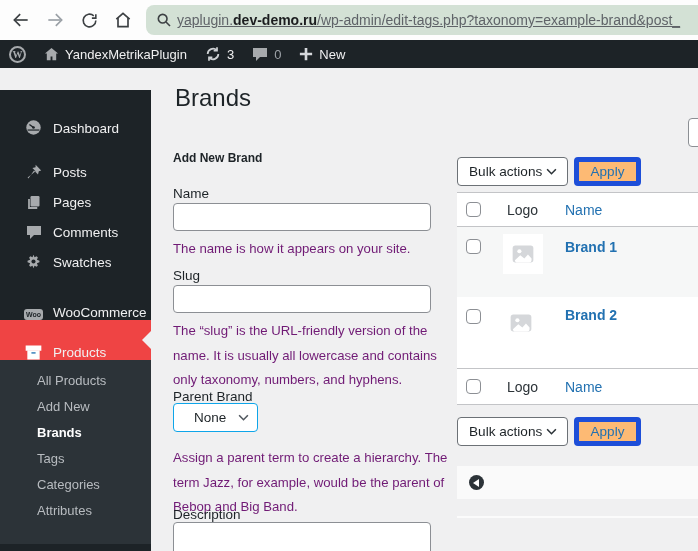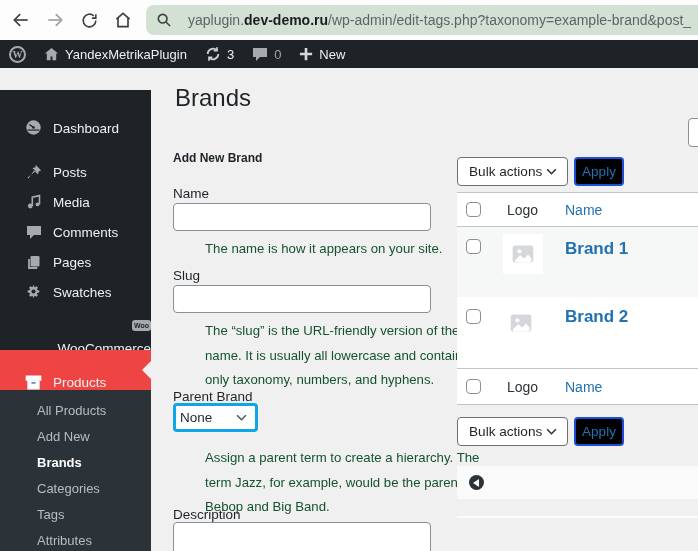--- a/index.html
+++ b/index.html
@@ -14,21 +14,21 @@
     position:absolute; top:0; left:0; width:698px; height:40px;
     background:#fdfdfd; display:flex; align-items:center;
   }
   .nav-btn { width:26px; height:26px; display:flex; align-items:center; justify-content:center; margin-left:8px; }
   .nav-btn svg { display:block; }
   .url-bar {
     position:absolute; left:146px; top:5px; height:30px; right:-10px;
     background:#d3e1d5; border-radius:8px; display:flex; align-items:center;
     padding-left:10px; overflow:hidden;
   }
-  .url-text { font-size:14px; color:#5f6368; white-space:nowrap; margin-left:16px; }
+  .url-text { font-size:14px; color:#5f6368; white-space:nowrap; margin-left:5px;text-decoration:underline; }
   .url-text .domain { color:#1b1d1f; font-weight:bold; }
   
   .admin-bar {
     position:absolute; top:40px; left:0; width:698px; height:28px;
     background:#1d2327; display:flex; align-items:center;
     color:#f0f0f1; font-size:13px;
   }
   .ab-item { display:flex; align-items:center; height:100%; padding:0 9px; gap:6px; }
   .wp-logo-ring {
     width:17px; height:17px; border:2px solid #a7aaad; border-radius:50%;
@@ -42,21 +42,21 @@
     position:absolute; left:0; top:90px; width:151px; bottom:0;
     background:#1d2327; color:#f0f0f1; font-size:13.5px;
   }
   .menu { padding-top:14px; }
   .menu-item {
     display:flex; align-items:flex-end; height:30px; padding-left:24px; gap:10px;
     color:#f0f0f1; cursor:pointer; position:relative;
   }
   .menu-item.first { height:32px; margin-bottom:14px; }
   .menu-item .mi-icon { width:19px; display:flex; justify-content:center; color:#a7aaad; }
-  .menu-item.gap-top { margin-top:20px;flex-direction:column; }
+  .menu-item.gap-top { margin-top:20px; }
   .menu-item.active {
     background:#ef4444; height:40px; font-weight:normal;
   }
   .menu-item.active .mi-icon { color:#fff; }
   .menu-item.active::after {
     content:""; position:absolute; right:0; top:50%; margin-top:-9px;
     border-top:9px solid transparent; border-bottom:9px solid transparent;
     border-right:9px solid #f0f0f1;
   }
   .woo-badge {
@@ -72,60 +72,60 @@
     position:absolute; left:688px; top:118px; width:44px; height:29px;
     background:#fff; border:1px solid #8c8f94; border-radius:4px;
   }
   .form-heading { position:absolute; left:173px; top:151px; font-size:12px; font-weight:bold; color:#1d2327; }
   .f-label { position:absolute; left:173px; font-size:13.5px; color:#1d2327; }
   .f-input {
     position:absolute; left:173px; width:258px; height:28px;
     background:#fff; border:1px solid #8c8f94; border-radius:4px;
     font-size:14px; padding:0 8px; font-family:inherit;
   }
-  .f-help { position:absolute; left:173px; width:278px; font-size:13.2px; color:#14532d; line-height:24.5px;margin-left:32px; }
+  .f-help { position:absolute; left:173px; width:278px; font-size:13.2px; color:#701a75; line-height:24.5px; }
   .f-select {
     position:absolute; left:173px; width:85px; height:29px;
-    background:#fff; border:3px solid #0ea5e9; border-radius:4px;
+    background:#fff; border:1px solid #0ea5e9; border-radius:4px;
     display:flex; align-items:center; justify-content:space-between;
-    padding:0 8px 0 4px; font-size:13.5px; color:#1d2327; cursor:pointer;
+    padding:0 8px 0 20px; font-size:13.5px; color:#1d2327; cursor:pointer;
   }
   .f-textarea {
     position:absolute; left:173px; width:258px; height:60px;
     background:#fff; border:1px solid #8c8f94; border-radius:4px;
     font-family:inherit; font-size:14px; padding:4px 8px; resize:none;
   }
   
   .bulk-select {
     position:absolute; left:457px; width:111px; height:29px;
     background:#fff; border:1px solid #6c7176; border-radius:4px;
     display:flex; align-items:center; justify-content:space-between;
     padding:0 10px 0 11px; font-size:13.6px; color:#1d2327; cursor:pointer;
   }
   .apply-btn {
-    position:absolute; left:574px; width:50px; height:29px;
-    background:#000000; border:2px solid #1d4ed8; border-radius:4px;
+    position:absolute; left:574px; width:67px; height:29px;
+    background:#fdba74; border:5px solid #1d4ed8; border-radius:4px;
     color:#2271b1; font-size:13.5px; font-family:inherit; cursor:pointer;
   }
   .brand-table {
     position:absolute; left:457px; top:192px; width:300px;
     background:#fff; border-top:1px solid #c3c4c7; border-bottom:1px solid #c3c4c7;
   }
   .t-row { position:relative; }
   .t-head { height:34px; border-bottom:1px solid #c3c4c7; }
   .t-foot { height:36px; border-top:1px solid #c3c4c7; }
   .t-r1 { height:70px; background:#f6f7f7; }
   .t-r2 { height:71px; background:#fff; }
   .cb {
     position:absolute; left:9px; width:15px; height:15px;
     background:#fff; border:1px solid #8c8f94; border-radius:4px; cursor:pointer;
   }
   .col-logo { position:absolute; left:50px; font-size:14px; color:#2c3338; }
   .col-name { position:absolute; left:108px; font-size:14px; color:#2271b1; cursor:pointer; }
-  .brand-link { position:absolute; left:108px; font-size:17px; font-weight:bold; color:#2271b1; cursor:pointer; }
+  .brand-link { position:absolute; left:108px; font-size:14px; font-weight:bold; color:#2271b1; cursor:pointer; }
   .thumb {
     position:absolute; left:46px; top:7px; width:40px; height:40px; background:#fff;
     display:flex; align-items:center; justify-content:center;
   }
   .thumb-sm { position:absolute; left:53px; top:17px; width:22px; height:19px; }
   .band { position:absolute; left:457px; top:466px; width:300px; height:33px; background:#fafafa; }
   .band-btn {
     position:absolute; left:12px; top:9px; width:15px; height:15px; border-radius:50%;
     background:#2c3338; display:flex; align-items:center; justify-content:center; cursor:pointer;
   }
@@ -224,44 +224,34 @@
       <div class="menu-item">
         <span class="mi-icon">
           <svg width="16" height="16" viewBox="0 0 20 20">
               <path d="M12 1l7 7-3 1-1 4-5-5-7 10-1-1L12 9 8 5l4-1z" fill="#a7aaad"></path>
             </svg>
         </span>
         <span>Posts</span>
       </div>
       <div class="menu-item">
         <span class="mi-icon">
-          <svg width="17" height="16" viewBox="0 0 20 20">
-              <circle cx="6" cy="15" r="3" fill="#a7aaad"></circle>
-              <circle cx="15" cy="13" r="2.4" fill="#a7aaad"></circle>
-              <path d="M8.5 15V4l9-2v11" stroke="#a7aaad" stroke-width="2" fill="none"></path>
-            </svg>
-        </span>
-        <span>Media</span>
-      </div>
-      <div class="menu-item">
-        <span class="mi-icon">
-          <svg width="16" height="15" viewBox="0 0 16 15">
-              <path d="M1 1h14v9H8l-4 4v-4H1z" fill="#a7aaad"></path>
-            </svg>
-        </span>
-        <span>Comments</span>
-      </div>
-      <div class="menu-item">
-        <span class="mi-icon">
           <svg width="15" height="16" viewBox="0 0 20 20">
               <rect x="6" y="2" width="12" height="14" rx="1.5" fill="#a7aaad"></rect>
               <path d="M4 6v12h11" stroke="#a7aaad" stroke-width="2.4" fill="none"></path>
             </svg>
         </span>
         <span>Pages</span>
+      </div>
+      <div class="menu-item">
+        <span class="mi-icon">
+          <svg width="16" height="15" viewBox="0 0 16 15">
+              <path d="M1 1h14v9H8l-4 4v-4H1z" fill="#a7aaad"></path>
+            </svg>
+        </span>
+        <span>Comments</span>
       </div>
       <div class="menu-item">
         <span class="mi-icon">
           <svg width="17" height="17" viewBox="0 0 20 20">
               <path d="M10 0l1.2 3 2.5-1.1 1.4 1.4L14 5.8l3 1.2v2l-3 1.2 1.1 2.5-1.4 1.4-2.5-1.1L10 16 8.8 13l-2.5 1.1-1.4-1.4L6 10.2 3 9V7l3-1.2-1.1-2.5 1.4-1.4L8.8 3z" transform="translate(0,2)" fill="#a7aaad"></path>
               <circle cx="10" cy="10" r="2.4" fill="#1d2327"></circle>
             </svg>
         </span>
         <span>Swatches</span>
       </div>
@@ -278,22 +268,22 @@
               <path d="M3.5 6.5v10h13v-10" fill="#fff"></path>
               <path d="M7.5 9.5h5" stroke="#2271b1" stroke-width="1.6"></path>
             </svg>
         </span>
         <span>Products</span>
       </div>
       <div class="submenu">
         <div class="submenu-item">All Products</div>
         <div class="submenu-item">Add New</div>
         <div class="submenu-item current">Brands</div>
+        <div class="submenu-item">Tags</div>
         <div class="submenu-item">Categories</div>
-        <div class="submenu-item">Tags</div>
         <div class="submenu-item">Attributes</div>
       </div>
     </div>
   </div>
 
   <h1 class="page-title">Brands</h1>
   <div class="search-partial"></div>
 
   <div class="form-heading">Add New Brand</div>
 

